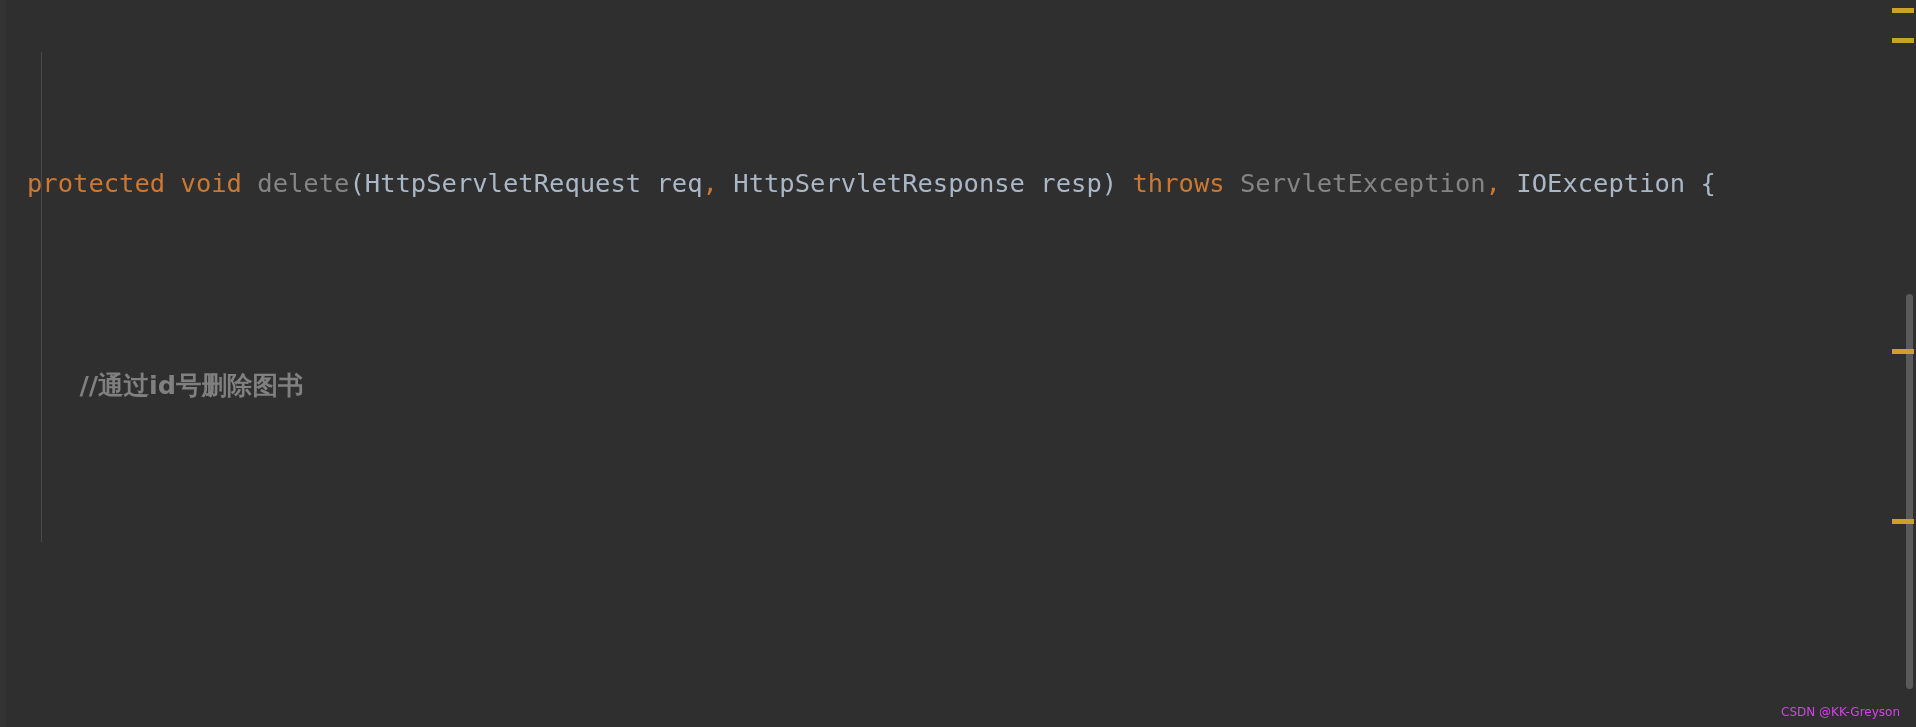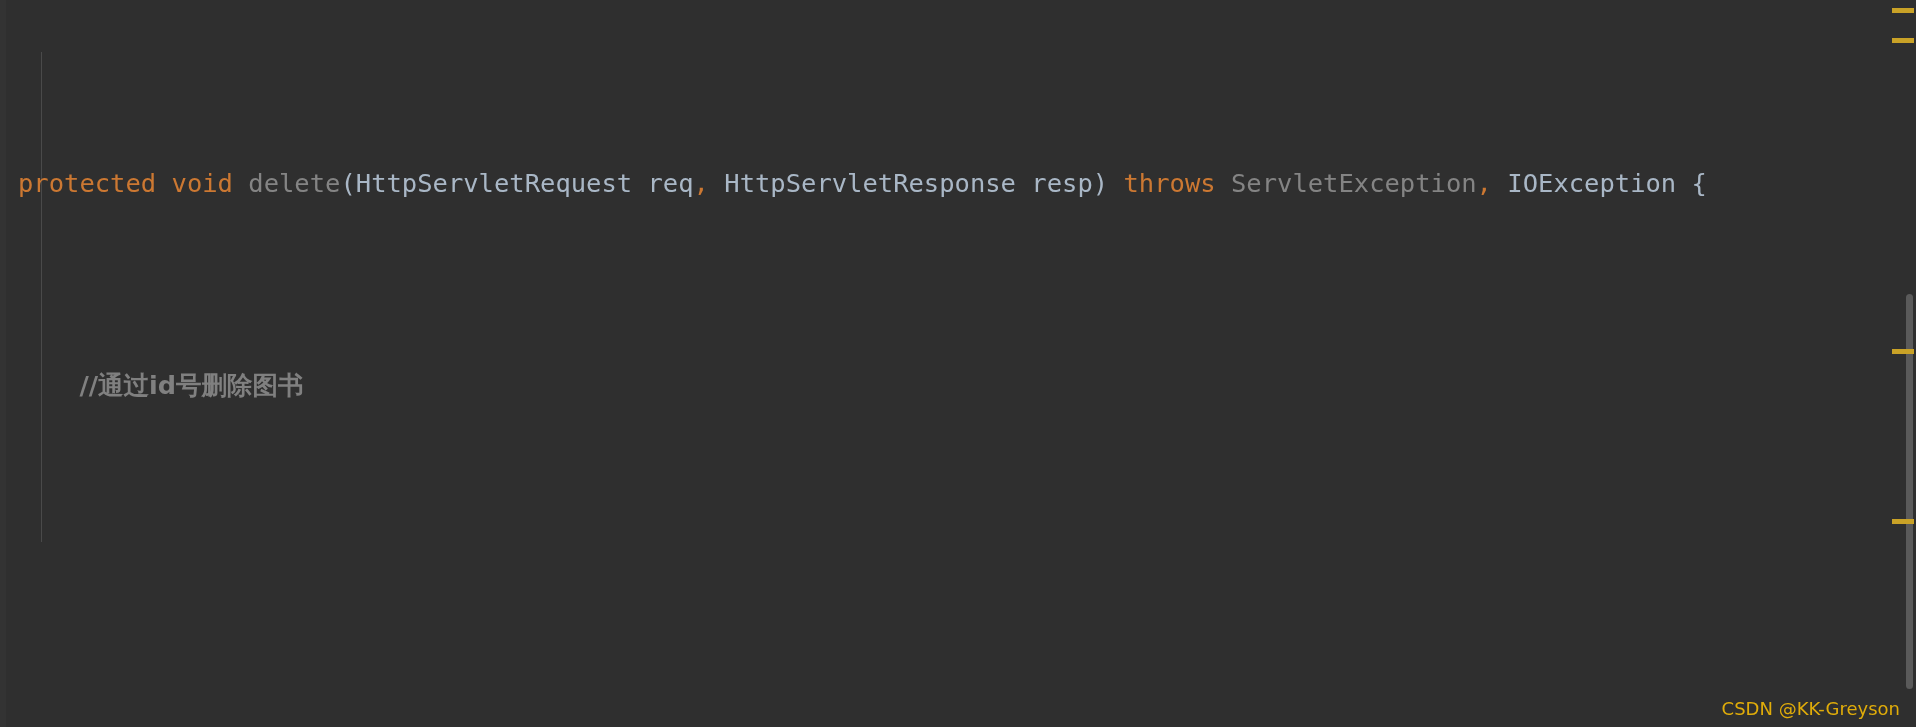--- a/index.html
+++ b/index.html
@@ -51,21 +51,21 @@
     line-height: 38px;
     white-space: pre;
     letter-spacing: 0px;
   }
 
   .line {
     height: 38px;
     white-space: pre;
     padding-left: 18px;
   }
-  .line.l1 { padding-top: 12px; height: 50px; }
+  .line.l1 { padding-top: 12px; height: 50px; margin-left: 9px; }
 
   
   .kw      { color: #cc7832; }          
   .ident   { color: #a9b7c6; }
   .type    { color: #a9b7c6; }          
   .comment { color: #808080; }
   .grayid  { color: #848484; }          
   .punc    { color: #a9b7c6; }
   .brace   { color: #a9b7c6; }
   .semi    { color: #cc7832; }
@@ -91,22 +91,22 @@
     right: 3px;
     width: 7px;
     background: #5a5a5a;
     border-radius: 4px;
   }
 
   .watermark {
     position: absolute;
     right: 16px;
     bottom: 8px;
-    color: #eab308;
-    font-size: 18px;
+    color: #d946ef;
+    font-size: 12px;
     font-family: "DejaVu Sans", "Liberation Sans", sans-serif;
     opacity: .95;
     margin-top: 8px;
   }
 </style>
 </head>
 <body>
 
 <div id="editor">
 

